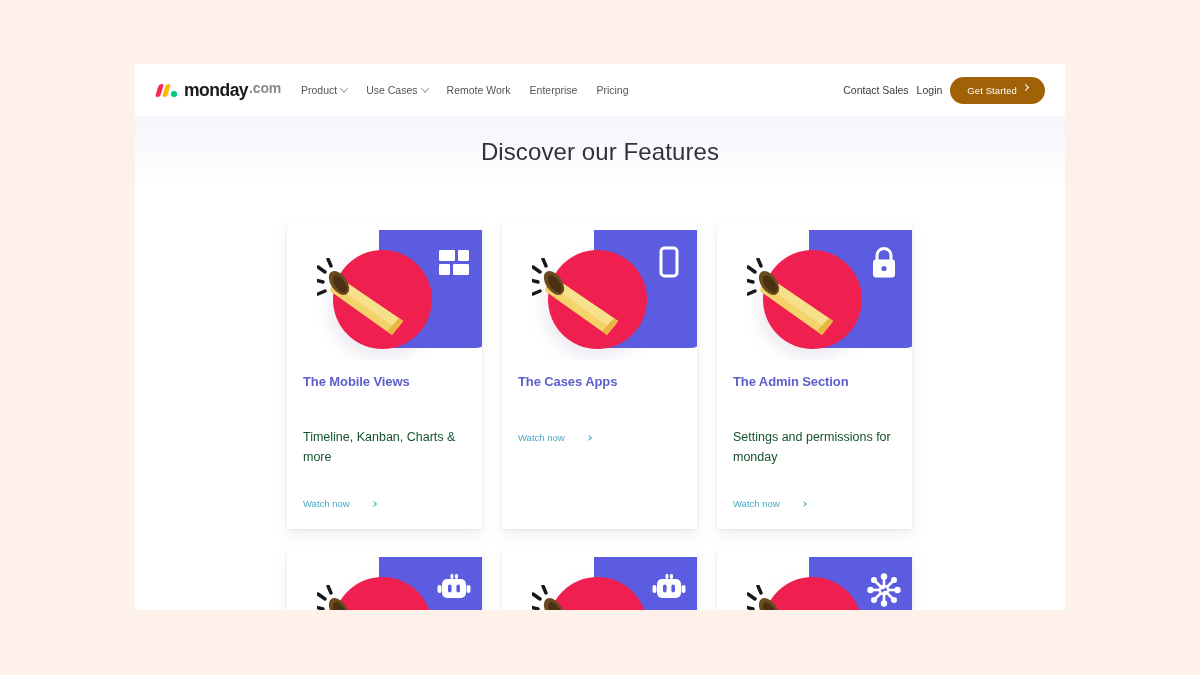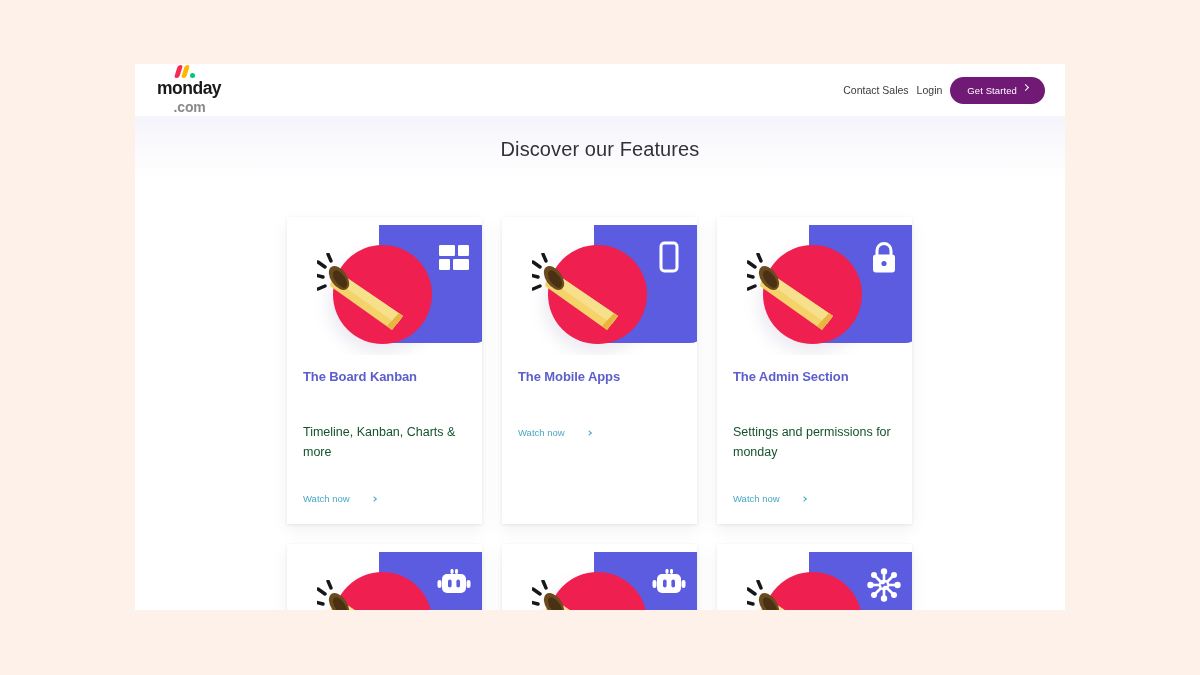--- a/index.html
+++ b/index.html
@@ -33,24 +33,23 @@
     height:52px;
     background:#ffffff;
     display:flex;
     align-items:center;
     padding:0 20px 0 22px;
     z-index:5;
   }
 
   .brand {
     display:flex;
-    align-items:center;
+    align-items:flex-start;
     margin-right:20px;
     white-space:nowrap;
-    flex-direction:column;
   }
   .brand-mark {
     display:inline-block;
     width:24px; height:13px;
     position:relative;
     margin-right:3px;
     align-self:center;
   }
   .bar {
     position:absolute;
@@ -100,21 +99,21 @@
 
   .nav-right {
     margin-left:auto;
     display:flex;
     align-items:center;
     gap:8px;
   }
   .nav-right .nav-link { font-size:10.5px; color:#3b3b3b; }
 
   .cta {
-    background:#701a75;
+    background:#a16207;
     color:#ffffff;
     font-size:9.5px;
     padding:8px 17px;
     border-radius:20px;
     border:none;
     display:flex;
     align-items:flex-start;
     gap:6px;
     cursor:pointer;
     white-space:nowrap;
@@ -129,21 +128,21 @@
   }
 
   
   .hero {
     position:relative;
     padding:22px 0 20px;
     background:linear-gradient(180deg,#f4f4fb 0%, #fbfbfe 55%, #ffffff 100%);
     text-align:center;
   }
   .hero-title {
-    font-size:20px;
+    font-size:24px;
     font-weight:normal;
     color:#323338;
     letter-spacing:0.1px;
   }
 
   
   .grid-wrap {
     background:#ffffff;
     padding:36px 0 0;
   }
@@ -245,20 +244,39 @@
       <div class="brand">
         <span class="brand-mark">
           <span class="bar b1"></span>
           <span class="bar b2"></span>
           <span class="bar b3"></span>
         </span>
         <span class="brand-name">monday</span>
         <span class="brand-tld">.com</span>
       </div>
 
+      <div class="nav-links">
+        <div class="nav-link">
+          <span>Product</span>
+          <span class="chev"></span>
+        </div>
+        <div class="nav-link">
+          <span>Use Cases</span>
+          <span class="chev"></span>
+        </div>
+        <div class="nav-link">
+          <span>Remote Work</span>
+        </div>
+        <div class="nav-link">
+          <span>Enterprise</span>
+        </div>
+        <div class="nav-link">
+          <span>Pricing</span>
+        </div>
+      </div>
 
       <div class="nav-right">
         <div class="nav-link">
           <span>Contact Sales</span>
         </div>
         <div class="nav-link">
           <span>Login</span>
         </div>
         <button class="cta">
           <span>Get Started</span>
@@ -294,21 +312,21 @@
                 <line x1="14" y1="8" x2="11" y2="1"></line>
               </g>
               <path d="M17 16 L86 63 L75 77 L13 33 Z" fill="#f4d36a"></path>
               <path d="M17 16 L86 63 L80 71 L15 25 Z" fill="#f7e08c"></path>
               <path d="M86 63 L75 77 L70 73 L82 60 Z" fill="#e8b640"></path>
               <ellipse cx="22" cy="25" rx="8" ry="13.5" transform="rotate(-35 22 25)" fill="#6a4a1f"></ellipse>
               <ellipse cx="23" cy="26" rx="5" ry="10" transform="rotate(-35 23 26)" fill="#4a3113"></ellipse>
             </svg>
           </div>
           <div class="card-body">
-            <div class="card-title">The Board Kanban</div>
+            <div class="card-title">The Mobile Views</div>
             <div class="card-desc">Timeline, Kanban, Charts &amp; more</div>
             <div class="card-link">
               <span>Watch now</span>
               <span class="arr"></span>
             </div>
           </div>
         </div>
 
         <div class="card">
           <div class="card-media">
@@ -327,21 +345,21 @@
                 <line x1="14" y1="8" x2="11" y2="1"></line>
               </g>
               <path d="M17 16 L86 63 L75 77 L13 33 Z" fill="#f4d36a"></path>
               <path d="M17 16 L86 63 L80 71 L15 25 Z" fill="#f7e08c"></path>
               <path d="M86 63 L75 77 L70 73 L82 60 Z" fill="#e8b640"></path>
               <ellipse cx="22" cy="25" rx="8" ry="13.5" transform="rotate(-35 22 25)" fill="#6a4a1f"></ellipse>
               <ellipse cx="23" cy="26" rx="5" ry="10" transform="rotate(-35 23 26)" fill="#4a3113"></ellipse>
             </svg>
           </div>
           <div class="card-body">
-            <div class="card-title">The Mobile Apps</div>
+            <div class="card-title">The Cases Apps</div>
             <div class="card-link">
               <span>Watch now</span>
               <span class="arr"></span>
             </div>
           </div>
         </div>
 
         <div class="card">
           <div class="card-media">
             <div class="circle-shadow"></div>

